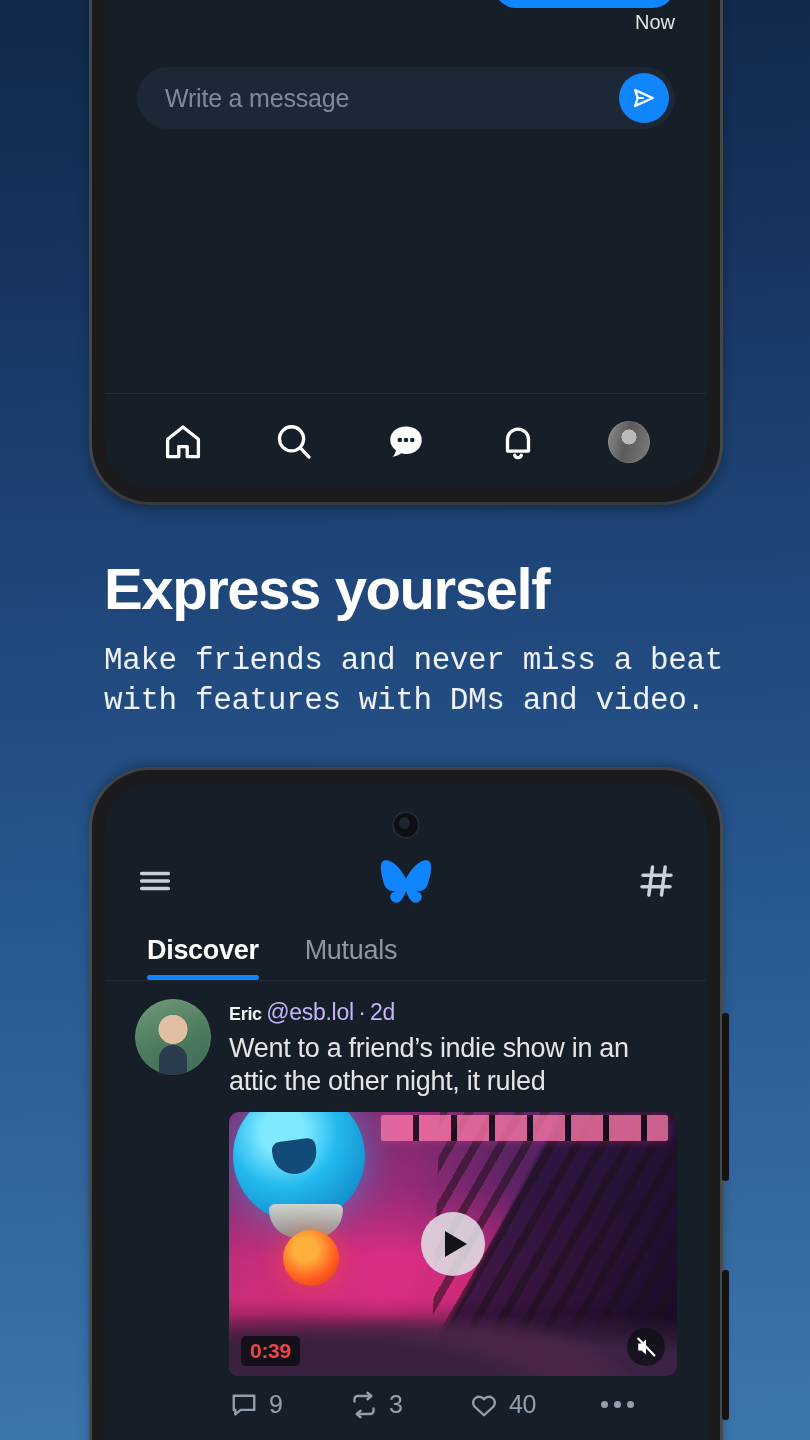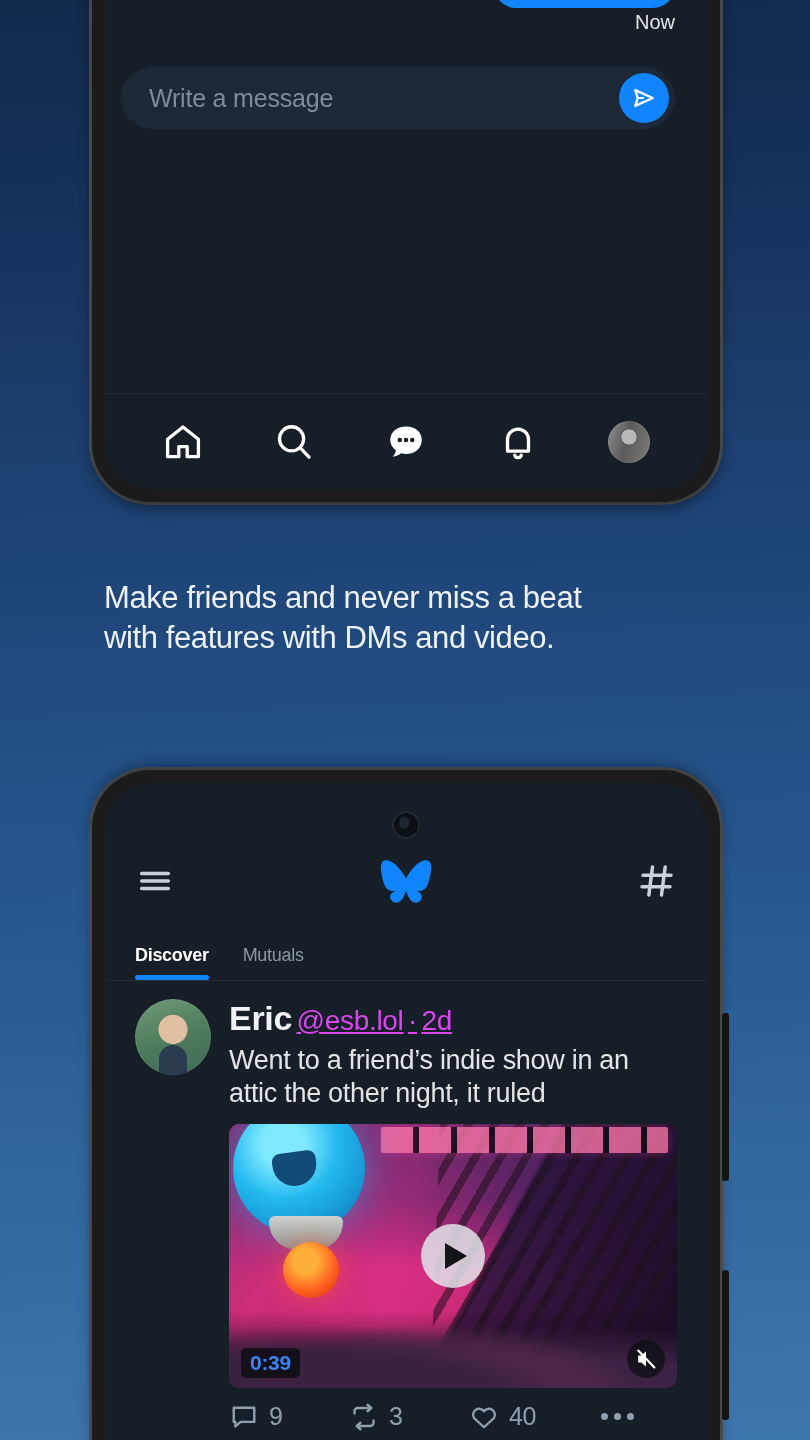--- a/index.html
+++ b/index.html
@@ -64,21 +64,21 @@
     background:#1185fe; color:#fff;
     font-size:26px; padding:13px 22px; border-radius:22px;
     letter-spacing:-.2px;
   }
   .time-out {
     position:absolute; right:32px; top:271px;
     font-size:20px; color:#e5e5e5;
   }
 
   .composer {
-    position:absolute; left:16px; right:32px; top:327px; height:62px;
+    position:absolute; left:32px; right:32px; top:327px; height:62px;
     background:#1d2836; border-radius:32px;
     display:flex; align-items:center; padding:0 6px 0 28px;
   }
   .composer .ph { flex:1; font-size:25px; color:#7e8b99; letter-spacing:-.2px; }
   .send-btn {
     width:50px; height:50px; border-radius:50%; background:#1185fe;
     display:flex; align-items:center; justify-content:center; flex:none;
   }
 
   .navbar {
@@ -95,57 +95,57 @@
       linear-gradient(105deg,#8f8f8f,#5a5a5a 45%,#7d7d7d);
     box-shadow: inset 0 0 0 1px rgba(255,255,255,.12);
   }
 
   
   .copy { position:absolute; left:104px; top:558px; width:640px; }
   .copy h1 {
     font-size:58px; font-weight:bold; color:#fff; letter-spacing:-1.4px; line-height:1.08;
   }
   .copy p {
-    margin-top:20px; font-size:31px; color:#eef2f6; line-height:1.3; letter-spacing:-.4px;
+    margin-top:20px; font-size:31px; color:#eef2f6; line-height:1.3; letter-spacing:-.4px;font-family:Liberation Mono, monospace;
   }
 
   
   .feed { position:absolute; inset:0; padding-top:62px; }
   .feed-head {
     height:76px; display:flex; align-items:center; justify-content:space-between;
     padding:0 30px;
   }
   .tabs {
     display:flex; gap:34px; padding:0 30px; align-items:flex-end; height:60px;
     border-bottom:1px solid #222b36;
     position:relative;
   }
-  .tab { font-size:18px; color:#8b97a4; padding-bottom:14px; letter-spacing:-.3px; position:relative; }
+  .tab { font-size:27px; color:#8b97a4; padding-bottom:14px; letter-spacing:-.3px; position:relative;margin-left:12px; }
   .tab.active { color:#fff; font-weight:bold; }
   .tab.active::after {
     content:""; position:absolute; left:0; right:0; bottom:0; height:5px;
     background:#1185fe; border-radius:3px;
   }
 
   .post { padding:18px 30px 0 30px; display:flex; gap:18px; }
   .pavatar {
     width:76px; height:76px; border-radius:50%; flex:none;
     background:
       radial-gradient(circle at 50% 40%, #e0bfa3 0 24%, rgba(0,0,0,0) 25%),
       linear-gradient(160deg,#6f9a7a,#4d7a5c 55%,#3d6b55);
     position:relative; overflow:hidden;
     box-shadow: inset 0 0 0 1px rgba(255,255,255,.08);
   }
   .pavatar::after{
     content:""; position:absolute; left:24px; top:46px; width:28px; height:30px;
     border-radius:14px 14px 4px 4px; background:#2b3b4e;
   }
   .pbody { flex:1; min-width:0; }
-  .pname { font-weight:bold; font-size:34px; color:#f1f3f5; letter-spacing:-.3px; }
-  .phandle { font-size:28px; color:#d946ef; letter-spacing:-.3px;text-decoration:underline; }
+  .pname { font-weight:bold; font-size:18px; color:#f1f3f5; letter-spacing:-.3px; }
+  .phandle { font-size:23px; color:#c4b5fd; letter-spacing:-.3px; }
   .ptext { font-size:27px; color:#e5e5e5; line-height:1.22; margin-top:6px; letter-spacing:-.3px; }
 
   .video {
     margin-top:14px; height:264px; border-radius:10px; overflow:hidden;
     position:relative;
     background:#2a1038;
   }
   .v-bg { position:absolute; inset:0; }
   .v-beams {
     position:absolute; inset:0;
@@ -206,21 +206,21 @@
     background:rgba(225,228,232,.85);
     display:flex; align-items:center; justify-content:center;
   }
   .play::after{
     content:""; width:0; height:0; margin-left:5px;
     border-left:22px solid #121417;
     border-top:13px solid transparent; border-bottom:13px solid transparent;
   }
   .v-dur {
     position:absolute; left:12px; bottom:10px;
-    background:rgba(10,12,16,.78); color:#3b82f6;
+    background:rgba(10,12,16,.78); color:#ef4444;
     font-size:21px; font-weight:bold; padding:3px 9px; border-radius:5px;
     letter-spacing:-.3px;
   }
   .v-mute {
     position:absolute; right:12px; bottom:10px;
     width:38px; height:38px; border-radius:50%;
     background:rgba(14,16,20,.78);
     display:flex; align-items:center; justify-content:center;
   }
 
@@ -282,20 +282,21 @@
         </div>
         <div class="nav-ico">
           <div class="nav-avatar"></div>
         </div>
       </div>
     </div>
   </div>
 </div>
 
 <div class="copy">
+  <h1>Express yourself</h1>
   <p>
     <span>Make friends and never miss a beat</span><br>
     <span>with features with DMs and video.</span>
   </p>
 </div>
 
 <div class="phone-bot">
   <div class="side-btn vol"></div>
   <div class="side-btn pow"></div>
   <div class="screen">

